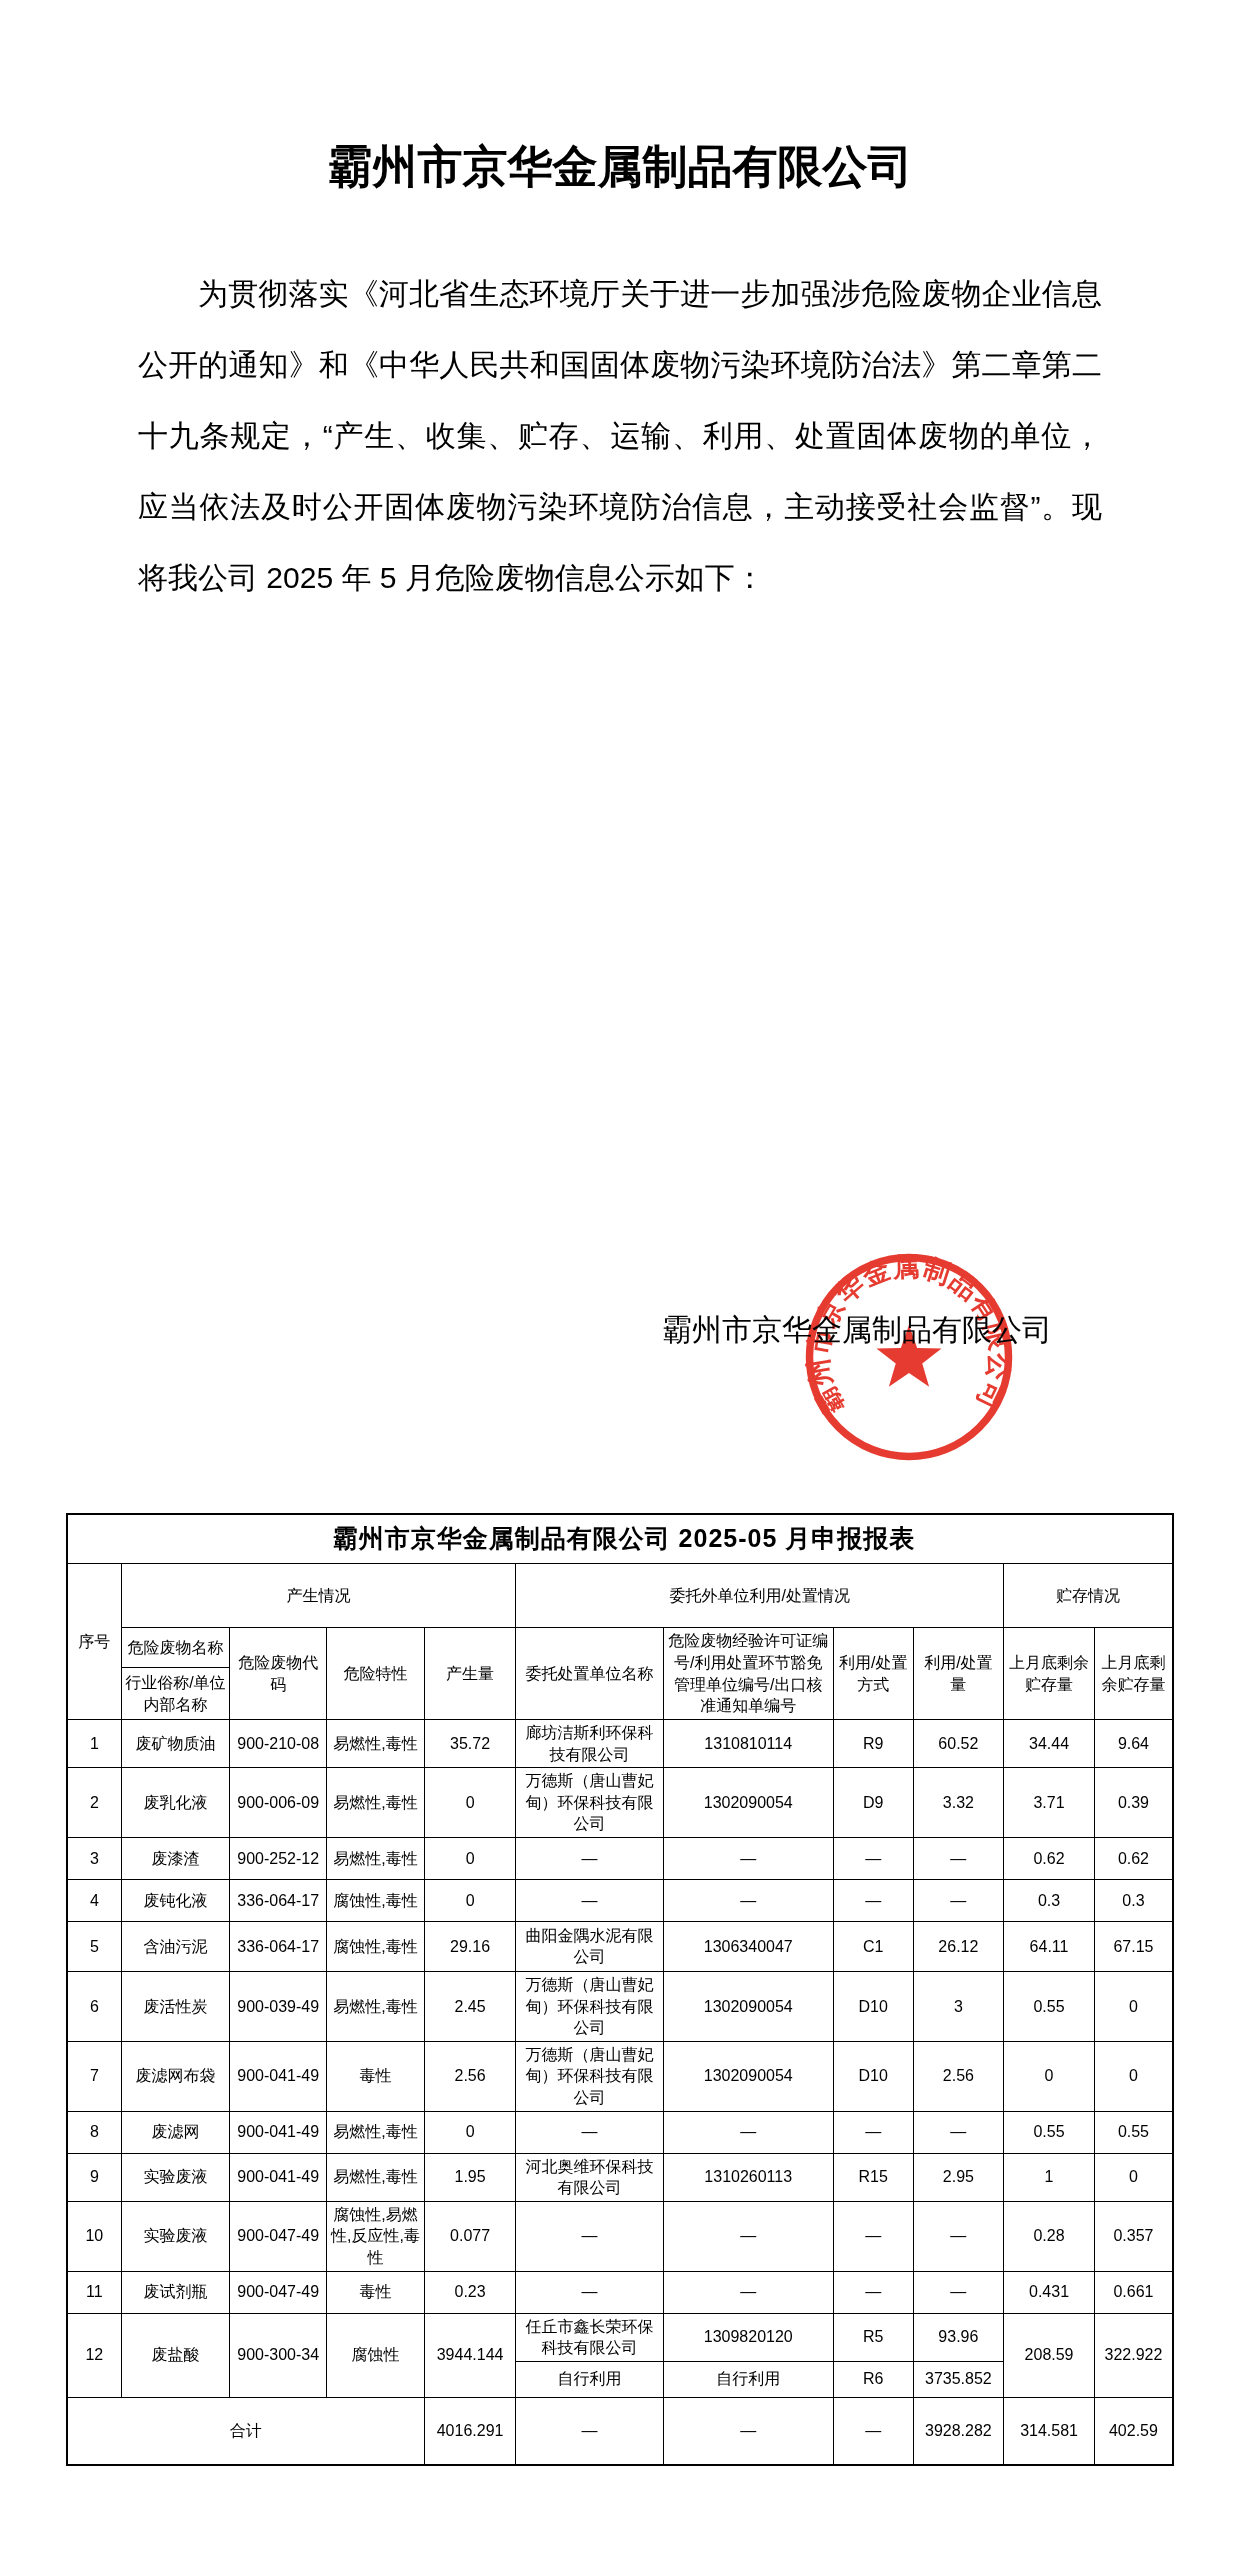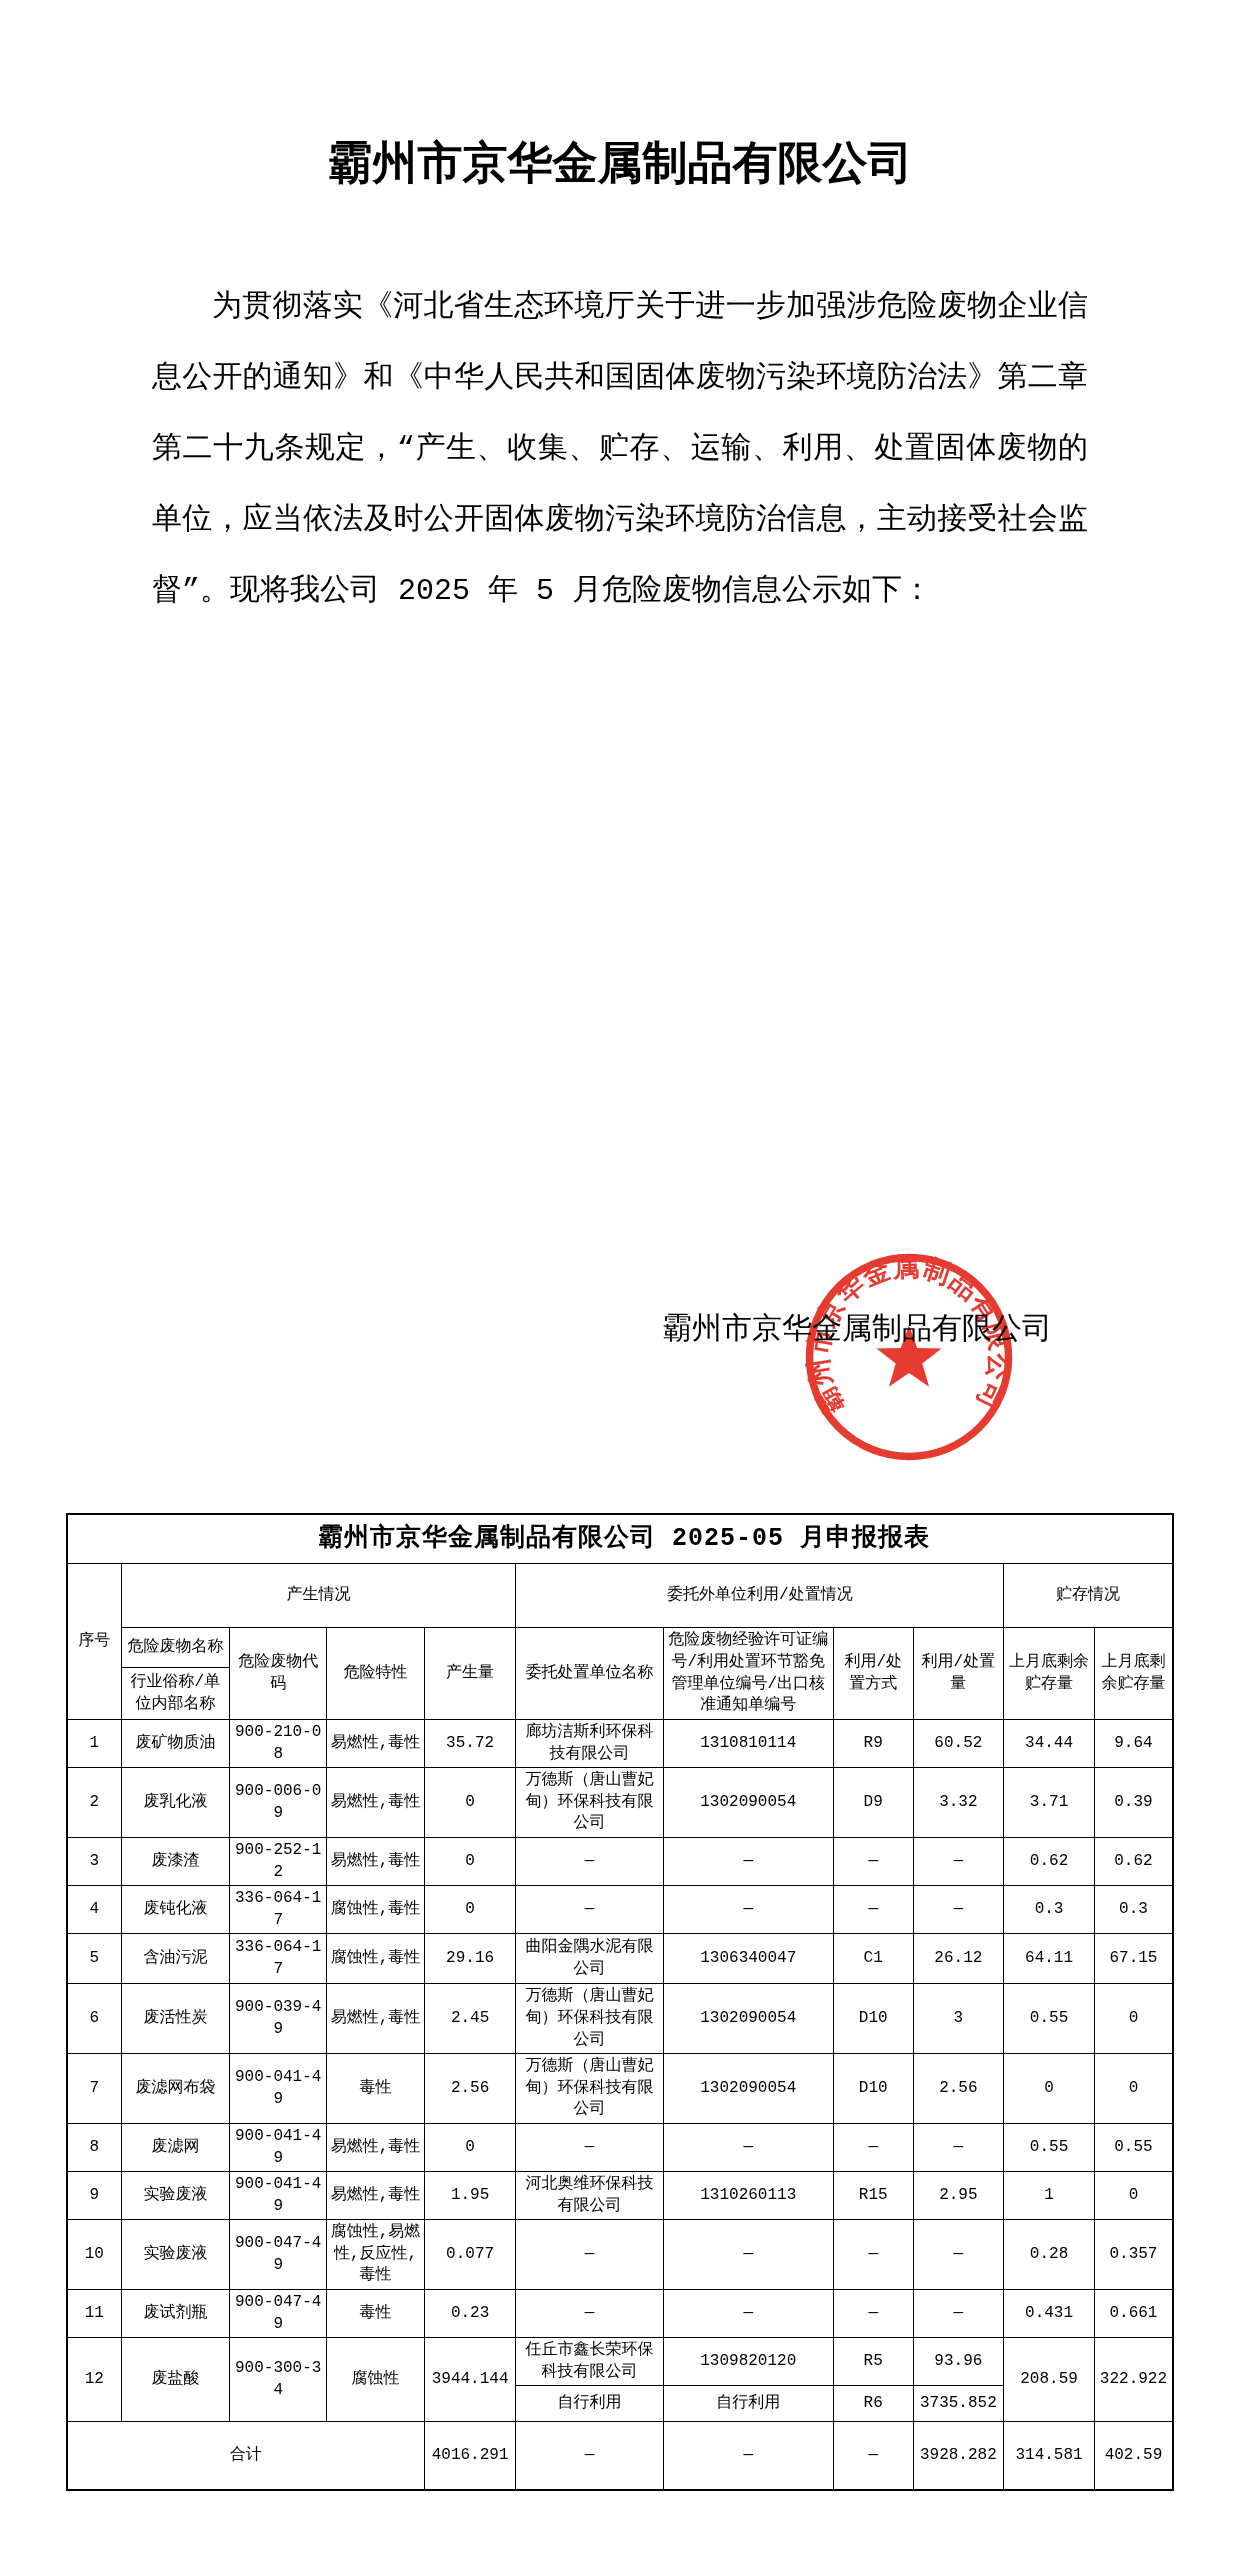--- a/index.html
+++ b/index.html
@@ -1,37 +1,37 @@
 <!DOCTYPE html>
 <html><head>
 <meta charset="utf-8">
 <style>
   html,body{margin:0;padding:0;background:#888;}
   .page{
     position:relative;
     width:1240px;height:2576px;
     margin:0 auto;
     background:#ffffff;
-    font-family:Liberation Mono, monospace;
+    font-family:Liberation Sans, sans-serif;
     color:#000;
     overflow:hidden;
   }
   
   .doc-title{
     position:absolute;top:132px;left:0;right:0;
     text-align:center;font-weight:bold;
     font-size:45px;line-height:70px;
   }
   
   .doc-body{
     position:absolute;top:258px;left:138px;width:964px;
     font-size:30px;line-height:71px;
     text-align:justify;
   }
-  .doc-body p{margin:14px;text-indent:2em;}
+  .doc-body p{margin:0;text-indent:2em;}
   
   .signature{
     position:absolute;top:1295px;right:188px;
     font-size:30px;line-height:70px;text-align:right;
   }
   
   .seal{
     position:absolute;left:802px;top:1250px;
     width:214px;height:214px;
     opacity:.92;mix-blend-mode:multiply;

